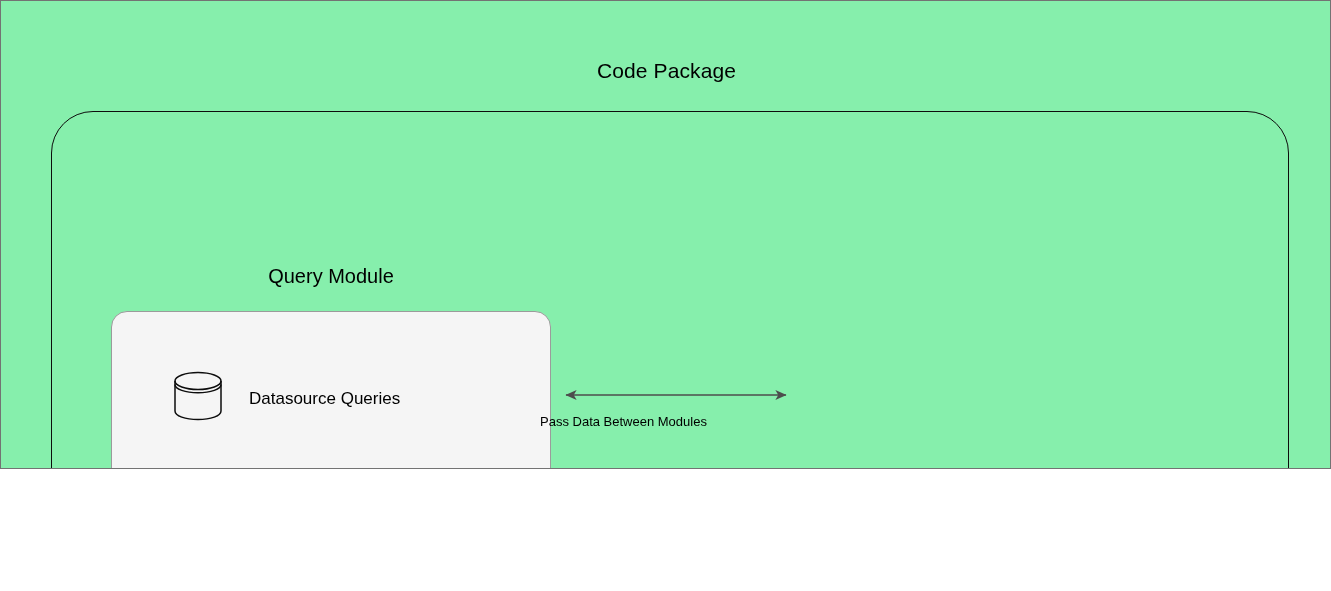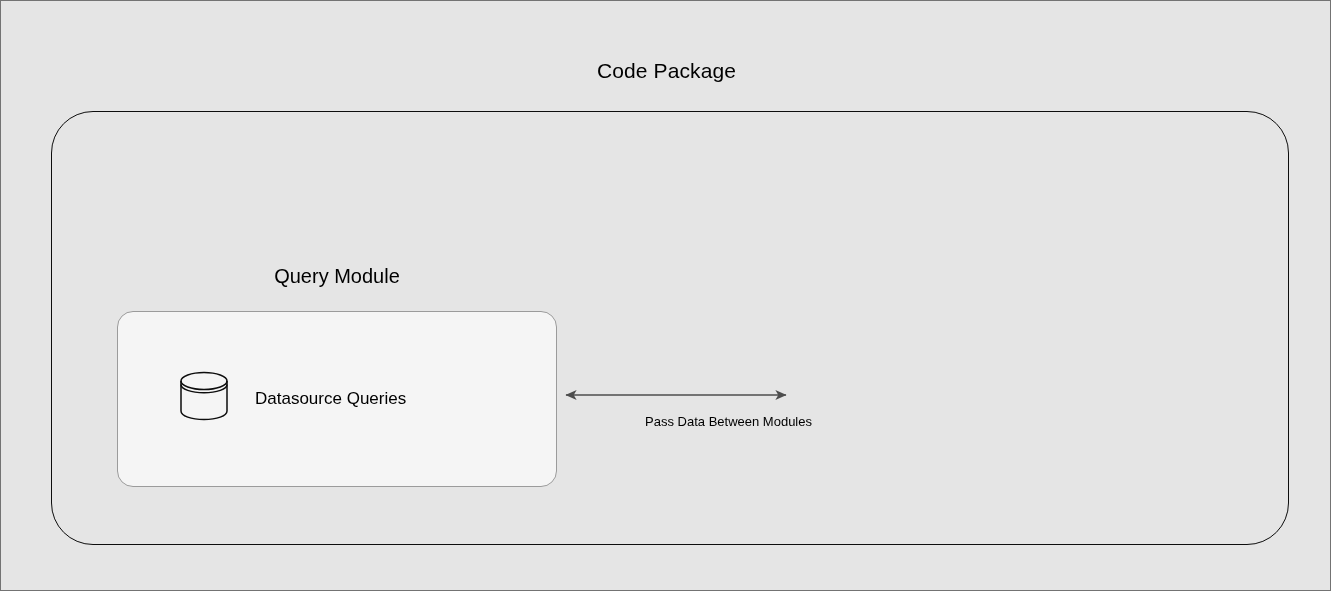--- a/index.html
+++ b/index.html
@@ -9,22 +9,22 @@
     background: #ffffff;
   }
   body {
     font-family: "Liberation Sans", sans-serif;
     -webkit-font-smoothing: antialiased;
   }
 
   #canvas {
     position: relative;
     width: 1331px;
-    height: 591px;
-    background: #e5e5e5;
+    height: 469px;
+    background: #86efac;
     box-sizing: border-box;
     border: 1px solid #737373;
     overflow: hidden;
   }
 
   
   .package-title {
     position: absolute;
     left: 0;
     top: 56px;
@@ -49,21 +49,21 @@
     border-radius: 42px;
     background: transparent;
   }
 
   
   .module-group {
     position: absolute;
     top: 262px;
     width: 440px;
   }
-  .module-group.query  { left: 116px; }
+  .module-group.query  { left: 110px; }
   .module-group.js     { left: 791px; }
 
   .module-label {
     width: 100%;
     text-align: center;
     font-size: 20px;
     line-height: 26px;
     color: #000000;
     white-space: nowrap;
   }
@@ -114,21 +114,21 @@
     width: 232px;
     height: 40px;
   }
   .connector svg { display: block; }
 
   .connector-label {
     position: absolute;
     left: 539px;
     top: 412px;
     width: 272px;
-    text-align: right;
+    text-align: left;
     font-size: 13px;
     line-height: 18px;
     color: #000000;
     white-space: nowrap;
   }
 </style>
 </head>
 <body>
 
 <div id="canvas">

